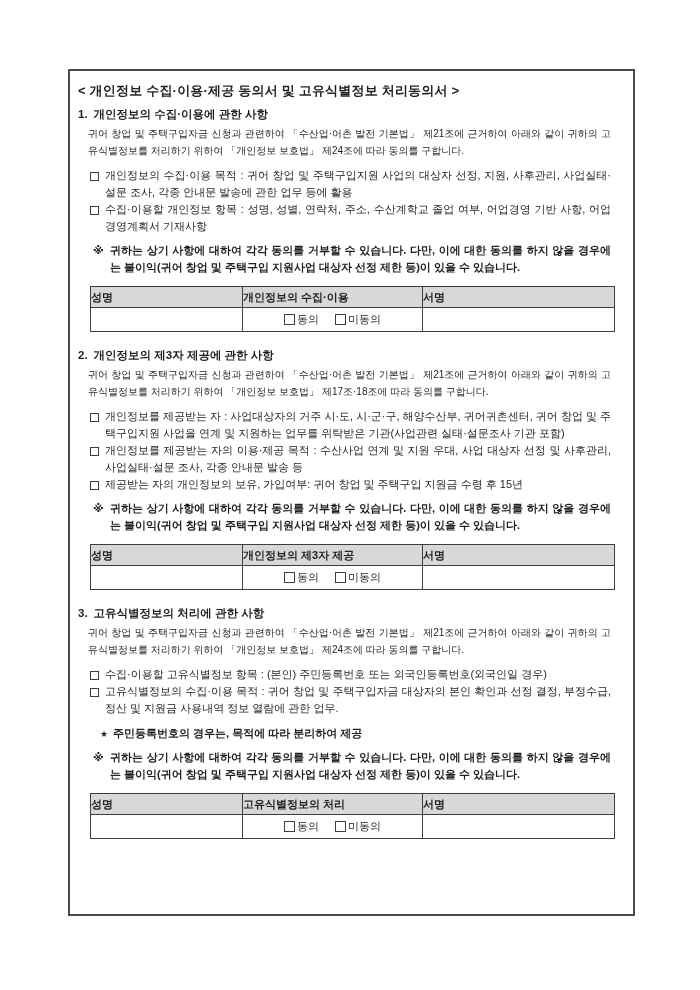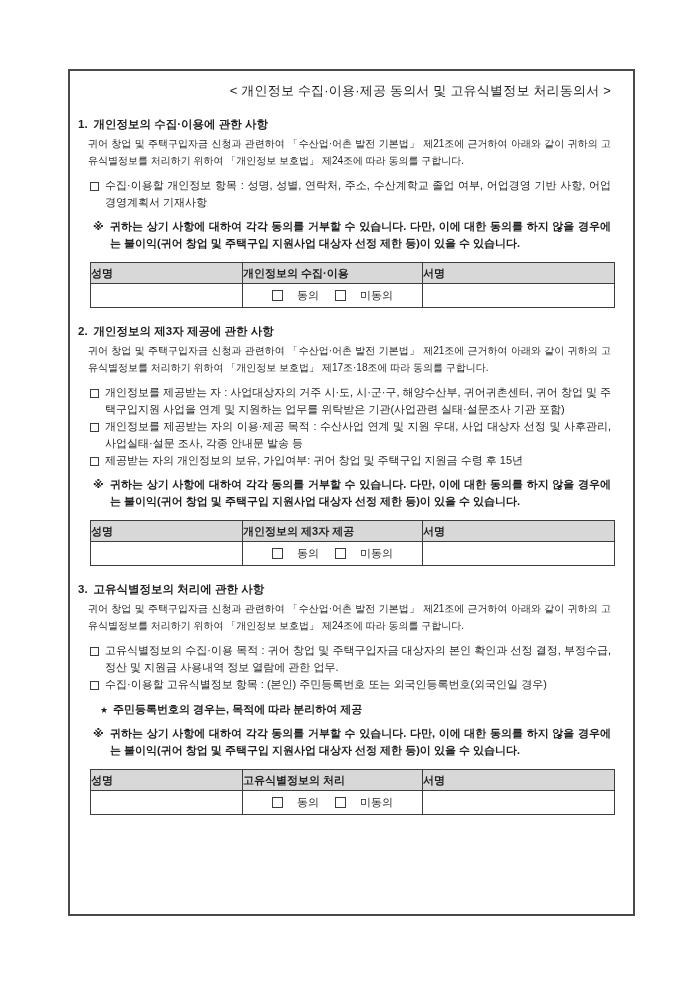--- a/index.html
+++ b/index.html
@@ -26,25 +26,25 @@
     left: 68px;
     top: 69px;
     width: 567px;
     height: 847px;
     border: 2px solid #4a4a4a;
     box-sizing: border-box;
     padding: 5px 22px 0 8px;
     background: #ffffff;
   }
   .doc-title {
-    text-align: right;
-    font-weight: normal;
+    text-align: left;
+    font-weight: bold;
     font-size: 13px;
     letter-spacing: 0.2px;
-    margin: 6px 0 16px 0;
+    margin: 6px 0 6px 0;
   }
   .section { margin: 0; }
   .sec-heading {
     font-size: 11.5px;
     font-weight: bold;
     line-height: 17px;
     display: flex;
     gap: 6px;
   }
   .intro {
@@ -120,21 +120,21 @@
   table.consent td { height: 23px; }
   .consent-cell { text-align: center; }
   .cb-group {
     display: inline-flex;
     gap: 16px;
     align-items: center;
   }
   .cb-option {
     display: inline-flex;
     align-items: center;
-    gap: 14px;
+    gap: 2px;
     cursor: pointer;
   }
   .cb-icon {
     display: inline-block;
     width: 9px;
     height: 9px;
     border: 1.2px solid #3d3d3d;
     background: #ffffff;
   }
 </style>
@@ -146,20 +146,24 @@
 
     <div class="doc-title">&lt; 개인정보 수집·이용·제공 동의서 및 고유식별정보 처리동의서 &gt;</div>
 
     <div class="section">
       <div class="sec-heading">
         <span>1.</span>
         <span>개인정보의 수집·이용에 관한 사항</span>
       </div>
       <div class="intro">귀어 창업 및 주택구입자금 신청과 관련하여 「수산업·어촌 발전 기본법」 제21조에 근거하여 아래와 같이 귀하의 고유식별정보를 처리하기 위하여 「개인정보 보호법」 제24조에 따라 동의를 구합니다.</div>
       <div class="bullets">
+        <div class="bullet">
+          <span class="sq-icon"></span>
+          <span>개인정보의 수집·이용 목적 : 귀어 창업 및 주택구입지원 사업의 대상자 선정, 지원, 사후관리, 사업실태·설문 조사, 각종 안내문 발송에 관한 업무 등에 활용</span>
+        </div>
         <div class="bullet">
           <span class="sq-icon"></span>
           <span>수집·이용할 개인정보 항목 : 성명, 성별, 연락처, 주소, 수산계학교 졸업 여부, 어업경영 기반 사항, 어업경영계획서 기재사항</span>
         </div>
       </div>
       <div class="note">
         <span class="note-mark">※</span>
         <span>귀하는 상기 사항에 대하여 각각 동의를 거부할 수 있습니다. 다만, 이에 대한 동의를 하지 않을 경우에는 불이익(귀어 창업 및 주택구입 지원사업 대상자 선정 제한 등)이 있을 수 있습니다.</span>
       </div>
       <table class="consent">
@@ -252,25 +256,25 @@
 
     <div class="section">
       <div class="sec-heading">
         <span>3.</span>
         <span>고유식별정보의 처리에 관한 사항</span>
       </div>
       <div class="intro">귀어 창업 및 주택구입자금 신청과 관련하여 「수산업·어촌 발전 기본법」 제21조에 근거하여  아래와 같이 귀하의 고유식별정보를 처리하기 위하여 「개인정보 보호법」 제24조에 따라 동의를 구합니다.</div>
       <div class="bullets">
         <div class="bullet">
           <span class="sq-icon"></span>
+          <span>수집·이용할 고유식별정보 항목 : (본인) 주민등록번호 또는 외국인등록번호(외국인일 경우)</span>
+        </div>
+        <div class="bullet">
+          <span class="sq-icon"></span>
           <span>고유식별정보의 수집·이용 목적 : 귀어 창업 및 주택구입자금 대상자의 본인 확인과 선정 결정, 부정수급, 정산 및 지원금 사용내역 정보 열람에 관한 업무.</span>
-        </div>
-        <div class="bullet">
-          <span class="sq-icon"></span>
-          <span>수집·이용할 고유식별정보 항목 : (본인) 주민등록번호 또는 외국인등록번호(외국인일 경우)</span>
         </div>
       </div>
       <div class="star-note">
         <span class="star-mark">★</span>
         <span>주민등록번호의 경우는, 목적에 따라 분리하여 제공</span>
       </div>
       <div class="note">
         <span class="note-mark">※</span>
         <span>귀하는 상기 사항에 대하여 각각 동의를 거부할 수 있습니다. 다만, 이에 대한 동의를 하지 않을 경우에는 불이익(귀어 창업 및 주택구입 지원사업 대상자 선정 제한 등)이 있을 수 있습니다.</span>
       </div>

